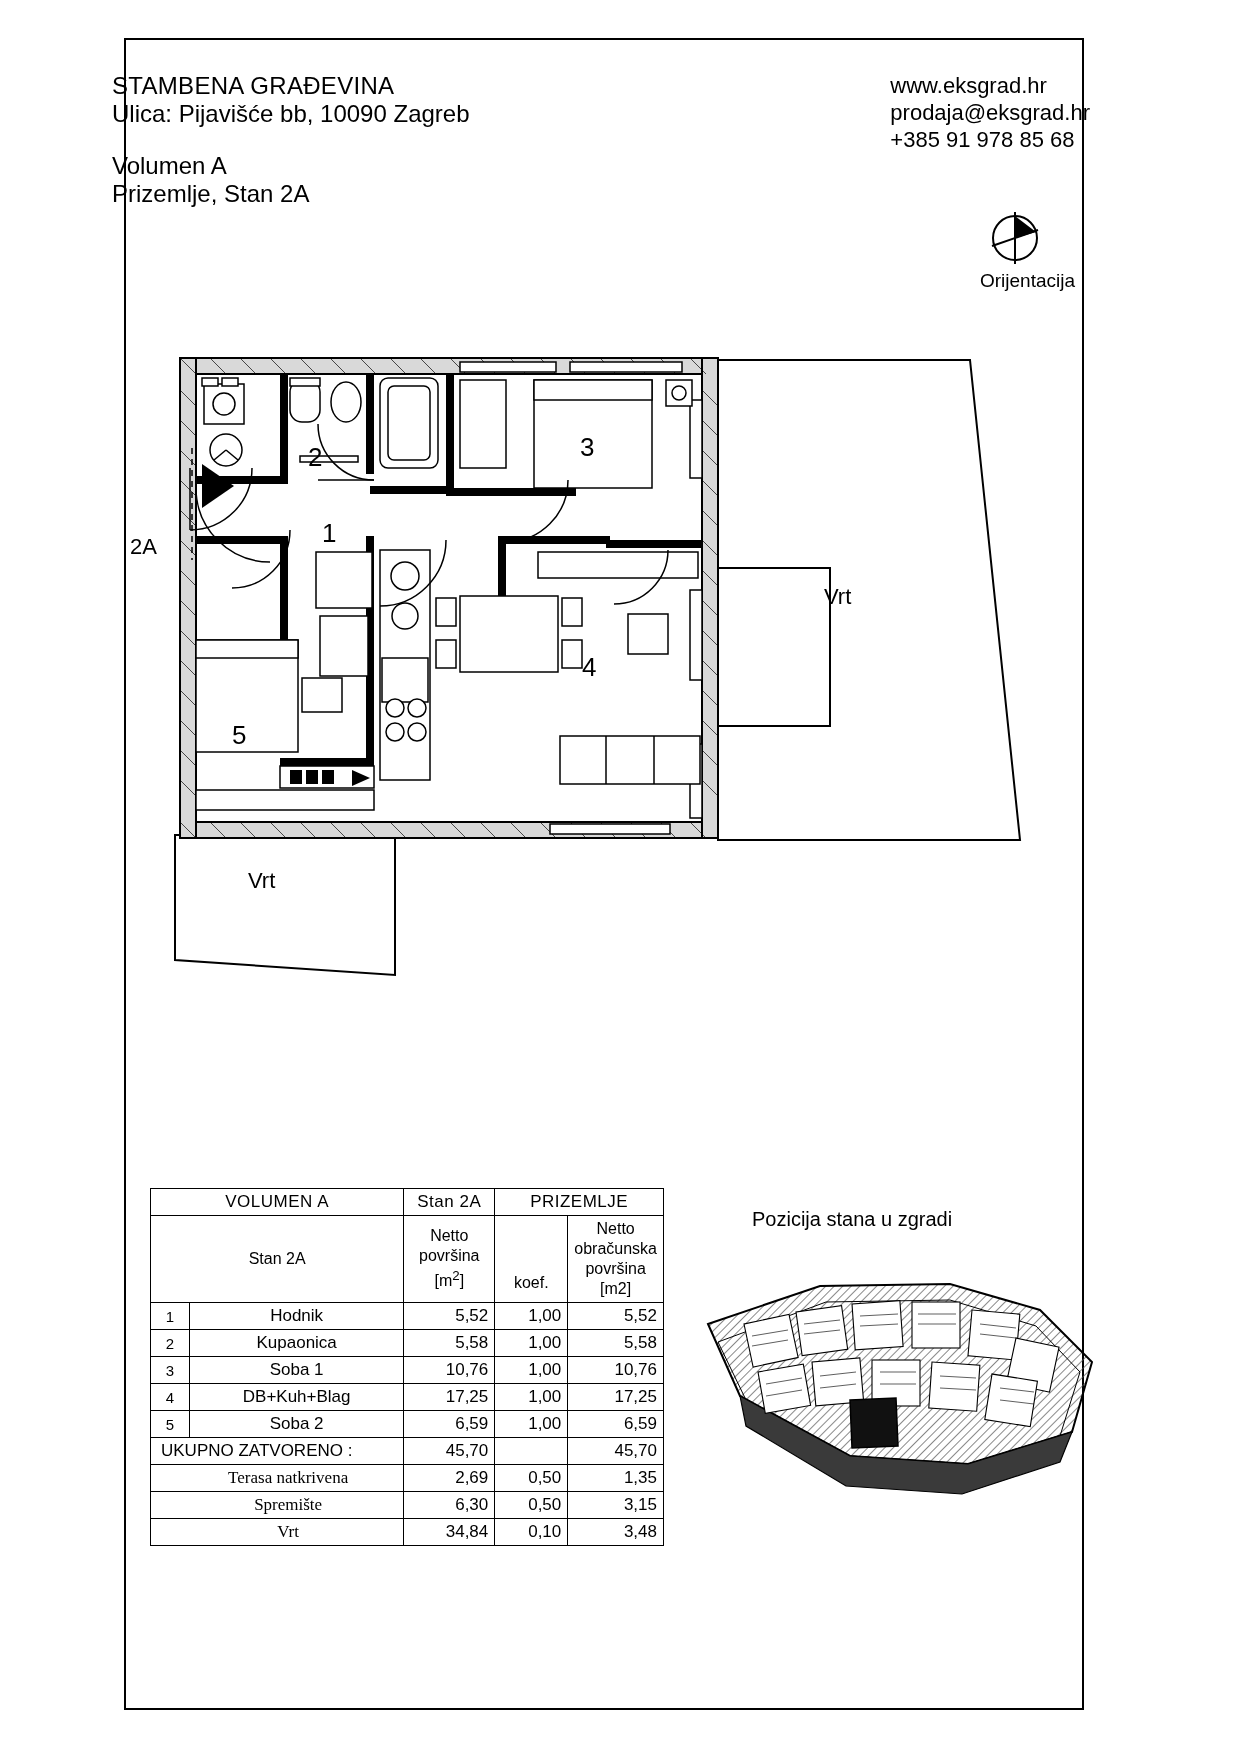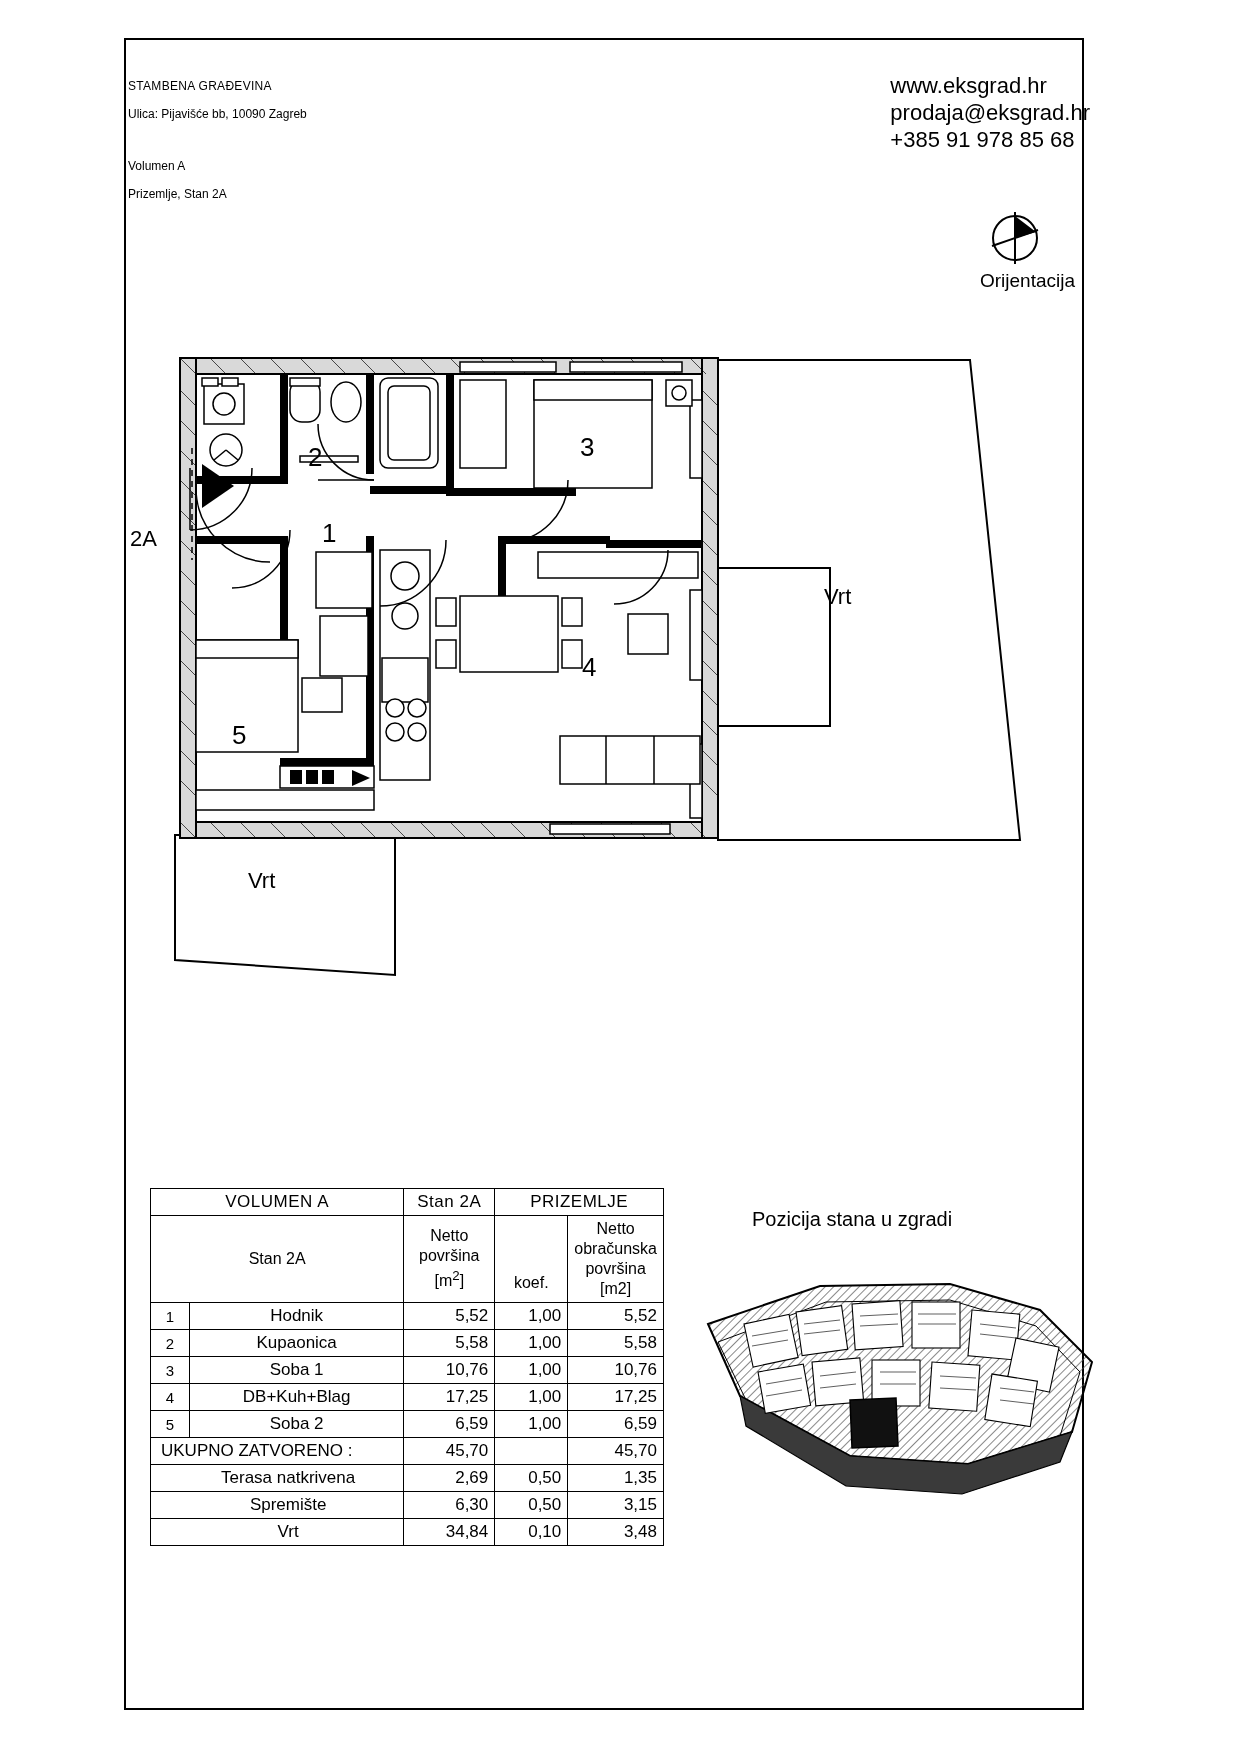--- a/index.html
+++ b/index.html
@@ -21,23 +21,23 @@
     top: 38px;
     width: 960px;
     height: 1672px;
     border: 2px solid #000;
     box-sizing: border-box;
   }
 
   
   .hdr-left {
     position: absolute;
-    left: 128px;
+    left: 112px;
     top: 72px;
-    font-size: 12px;
+    font-size: 24px;
     line-height: 28px;
   }
   .hdr-left .t1 { letter-spacing: 0.3px; }
   .hdr-left .block2 { margin-top: 24px; }
 
   .hdr-right {
     position: absolute;
     right: 150px;
     top: 72px;
     font-size: 22px;
@@ -70,21 +70,21 @@
     left: 130px;
     top: 340px;
     width: 950px;
     height: 660px;
   }
   .plan svg { display: block; }
 
   .plan-entry-label {
     position: absolute;
     left: 0px;
-    top: 186px;
+    top: 194px;
     font-size: 22px;
   }
   .room-num {
     position: absolute;
     font-size: 26px;
     font-weight: 400;
   }
   .vrt-label {
     position: absolute;
     font-size: 22px;
@@ -107,21 +107,21 @@
   }
   .tbl .c-idx { width: 26px; text-align: center; font-size: 15px; }
   .tbl .c-name { text-align: center; }
   .tbl .c-num { width: 78px; text-align: right; }
   .tbl .c-koef { width: 60px; text-align: right; }
   .tbl .hdr-row td { text-align: center; letter-spacing: 0.5px; }
   .tbl .head2 td { text-align: center; line-height: 20px; font-size: 16px; }
   .tbl .big-name { font-size: 19px; text-align: center; }
   .tbl .sum-row td { }
   .tbl .sum-label { text-align: left; padding-left: 10px; }
-  .tbl .indent { padding-left: 28px; }
+  .tbl .indent { padding-left: 28px; font-family: Liberation Serif, serif; }
   .tbl .bold { font-weight: bold; }
 
   
   .pos-title {
     position: absolute;
     left: 752px;
     top: 1208px;
     font-size: 20px;
   }
   .pos-fig {

